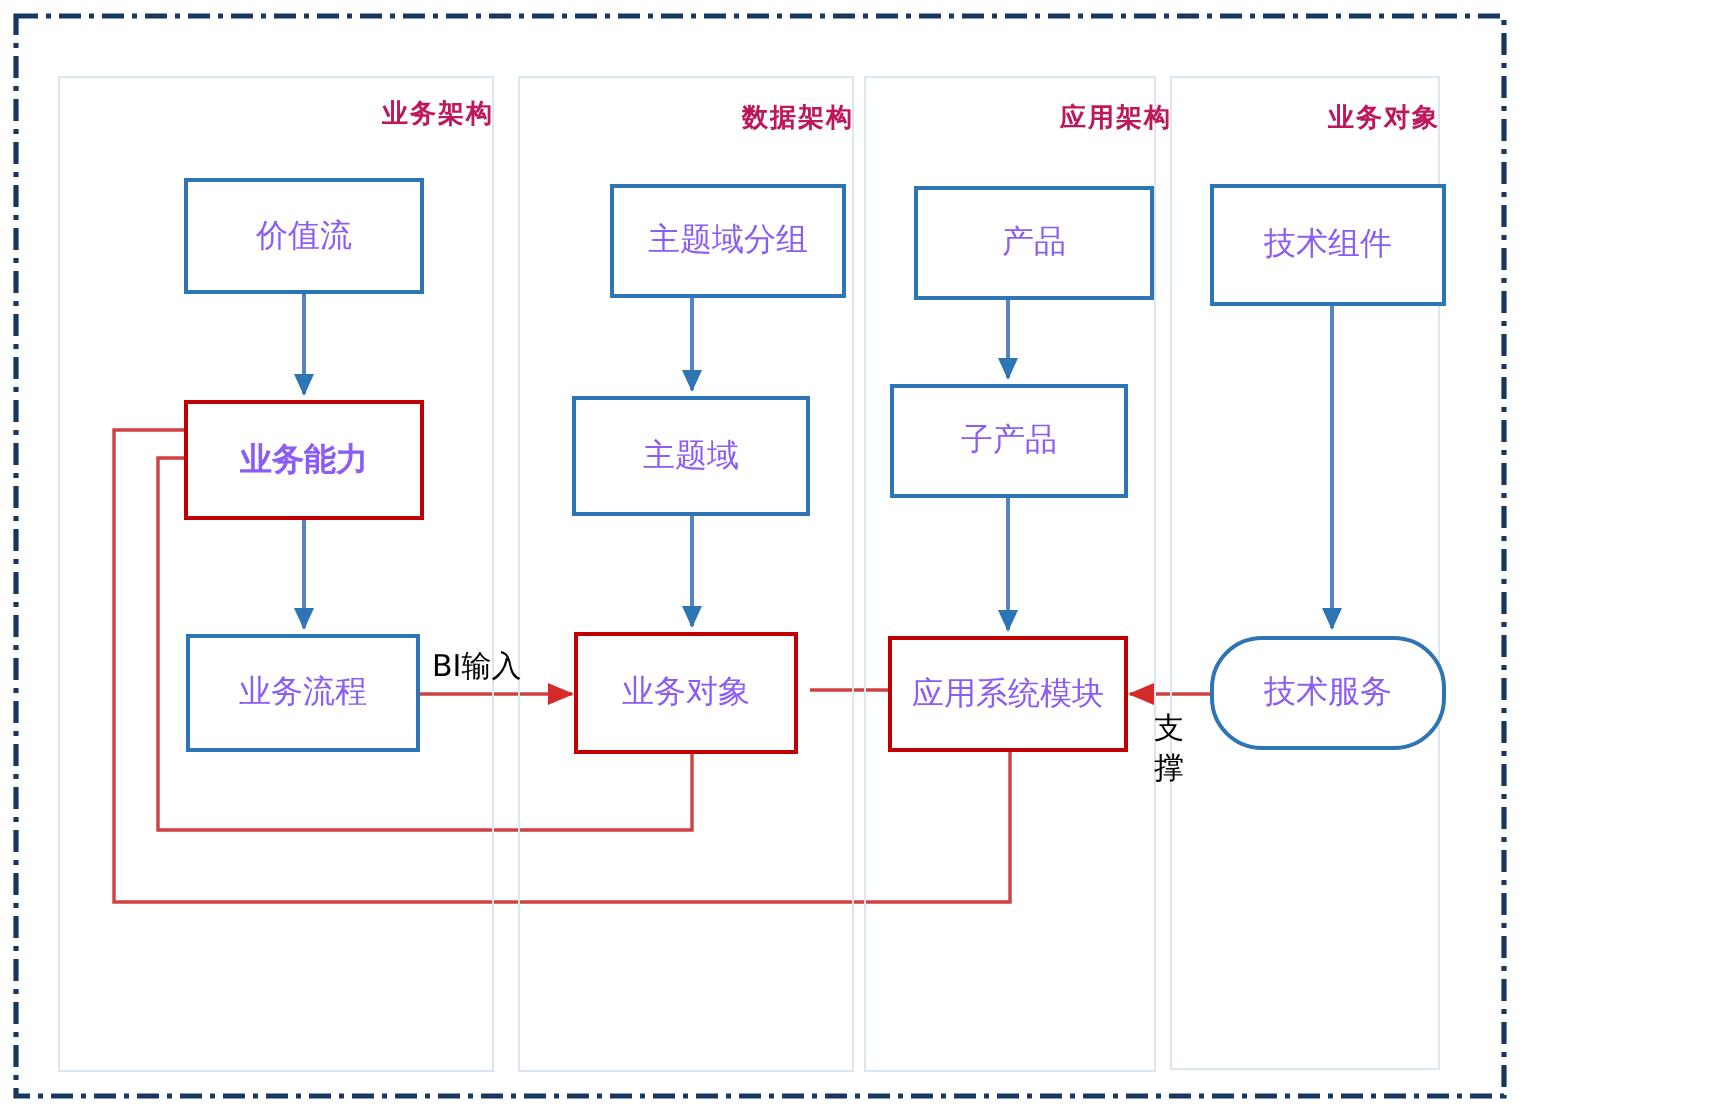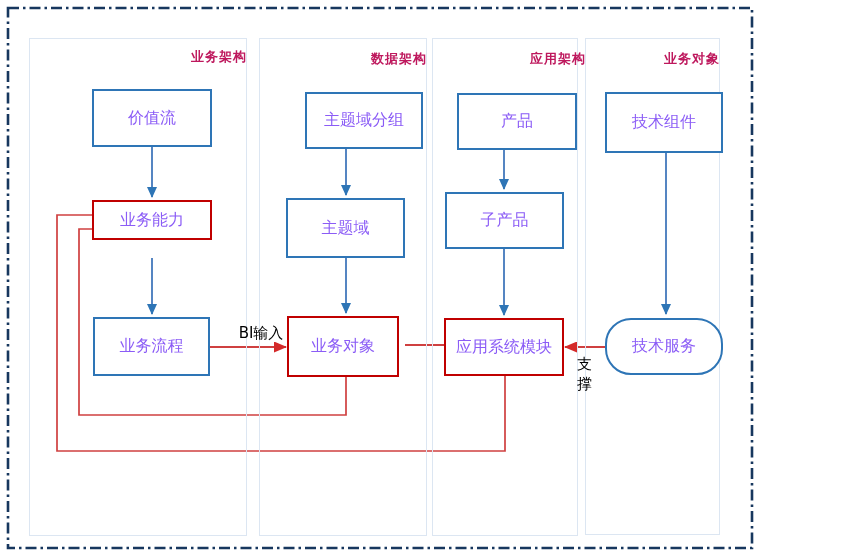--- a/index.html
+++ b/index.html
@@ -96,30 +96,30 @@
   <div class="col" style="left:259px; top:38px; width:168px; height:498px;"></div>
   <div class="col" style="left:432px; top:38px; width:146px; height:498px;"></div>
   <div class="col" style="left:585px; top:38px; width:135px; height:497px;"></div>
 
   <div class="col-title" style="left:29px; top:48px; width:218px;">业务架构</div>
   <div class="col-title" style="left:259px; top:50px; width:168px;">数据架构</div>
   <div class="col-title" style="left:420px; top:50px; width:166px;">应用架构</div>
   <div class="col-title" style="left:585px; top:50px; width:135px;">业务对象</div>
 
   <div class="node blue" style="left:92px; top:89px; width:120px; height:58px;">价值流</div>
-  <div class="node red" style="left:92px; top:200px; width:120px; height:40px;">业务能力</div>
+  <div class="node red" style="left:92px; top:200px; width:120px; height:60px;font-weight:bold;">业务能力</div>
   <div class="node blue" style="left:93px; top:317px; width:117px; height:59px;">业务流程</div>
 
   <div class="node blue" style="left:305px; top:92px; width:118px; height:57px;">主题域分组</div>
   <div class="node blue" style="left:286px; top:198px; width:119px; height:60px;">主题域</div>
   <div class="node red" style="left:287px; top:316px; width:112px; height:61px;">业务对象</div>
 
   <div class="node blue" style="left:443px; top:93px; width:120px; height:57px;margin-left:14px;">产品</div>
   <div class="node red" style="left:444px; top:318px; width:120px; height:58px;">应用系统模块</div>
   <div class="node blue" style="left:445px; top:192px; width:119px; height:57px;">子产品</div>
 
   <div class="node blue" style="left:605px; top:92px; width:118px; height:61px;">技术组件</div>
   <div class="node blue" style="left:605px; top:318px; width:118px; height:57px;border-radius:26px;">技术服务</div>
 
-  <div class="edge-label" style="left:230px; top:324px; width:62px;text-align:center;">BI输入</div>
+  <div class="edge-label" style="left:216px; top:324px; width:62px;">BI输入</div>
   <div class="edge-label vertical" style="left:577px; top:354px;">支撑</div>
 
 </div>
 
 </body></html>

